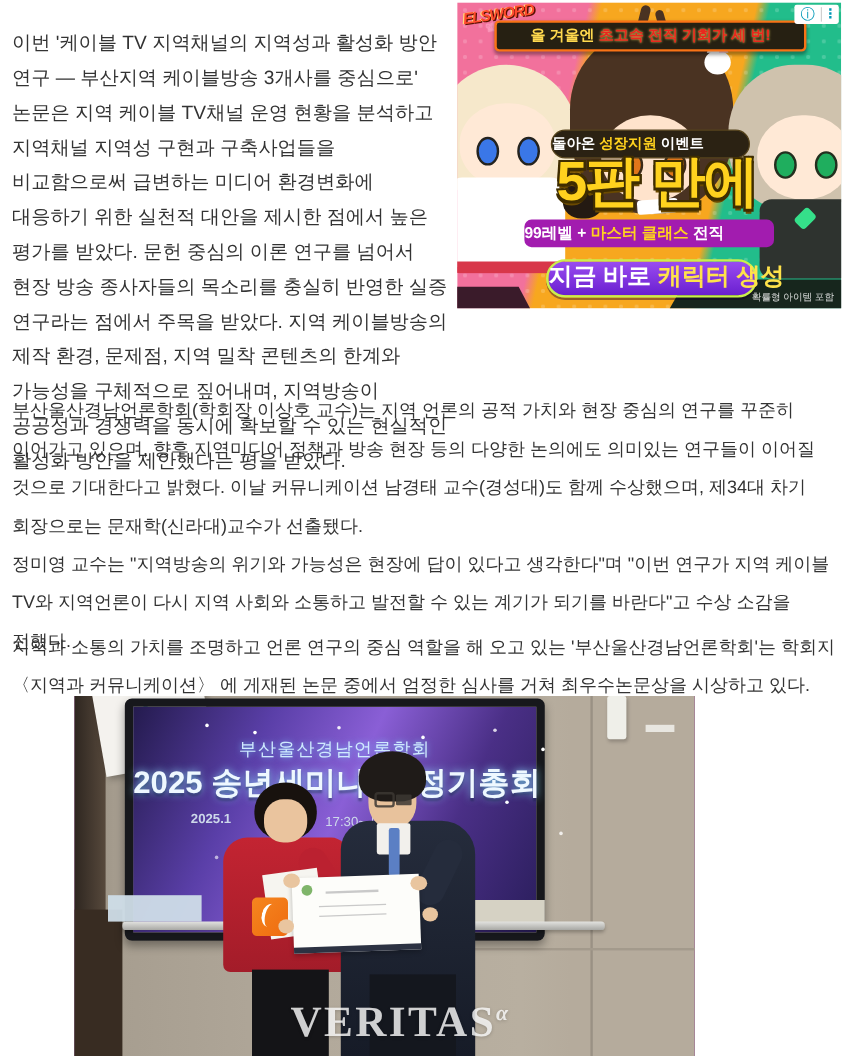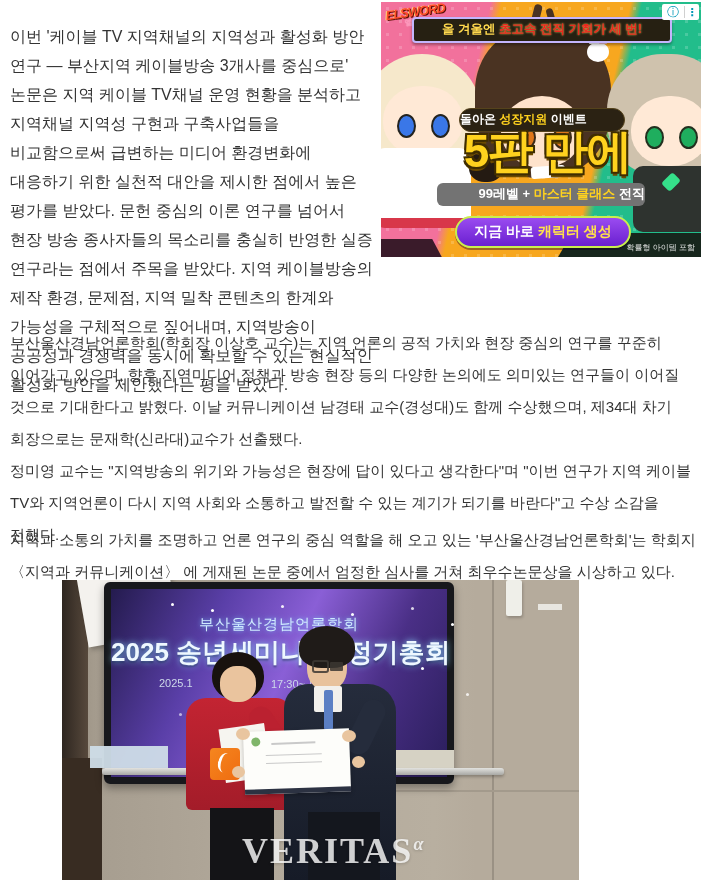--- a/index.html
+++ b/index.html
@@ -48,47 +48,47 @@
   .pet:before{content:"";position:absolute;left:2px;top:-8px;border-left:4px solid transparent;border-right:4px solid transparent;border-bottom:10px solid #fff;}
   .pet:after{content:"";position:absolute;right:2px;top:-8px;border-left:4px solid transparent;border-right:4px solid transparent;border-bottom:10px solid #f7c9d8;}
   .hair-r{left:226px;top:52px;width:120px;height:122px;background:#cfc2ad;border-radius:46% 46% 44% 44%;}
   .face-r{left:250px;top:94px;width:78px;height:70px;background:#ffe9d6;border-radius:48%;}
   .eye-r1,.eye-r2{width:15px;height:19px;background:#1fae5e;border:2px solid #23301f;border-radius:50%;}
   .eye-r1{left:264px;top:124px;} .eye-r2{left:298px;top:124px;}
   .body-r{left:252px;top:164px;width:84px;height:66px;background:#2e332f;border-radius:10px;}
   .gem-r{left:284px;top:172px;width:12px;height:16px;background:#35e08a;border-radius:3px;transform:rotate(45deg);}
 
   .ad-ribbon{position:absolute;left:31px;top:15px;width:256px;height:22px;background:#262012;
-    border:2px solid #c4b5fd;border-radius:4px;text-align:center;line-height:21px;
+    border:2px solid #f97316;border-radius:4px;text-align:center;line-height:21px;
     font-size:12.5px;font-weight:bold;white-space:nowrap;box-shadow:0 2px 3px rgba(0,0,0,.35);}
   .ad-ribbon .y{color:#ffd94e;}
   .ad-ribbon .r{color:#e8281e;text-shadow:0 0 2px #ffe76a;}
   .ad-logo{position:absolute;left:5px;top:3px;transform:rotate(-8deg);text-align:center;line-height:1;}
   .ad-logo .en{font-size:13px;font-weight:bold;font-style:italic;color:#ff4a2d;
     text-shadow:1px 1px 0 #5a1000,-1px 0 0 #ffd87a;letter-spacing:-1px;}
   .ad-logo .kr{font-size:8px;color:#ff7fae;text-shadow:0 0 1px #fff;}
   .adchoice{position:absolute;right:2px;top:2px;height:16px;background:#ffffff;border-radius:2px;
     display:flex;align-items:center;z-index:9;}
   .adchoice .info{width:22px;text-align:center;color:#0098b7;font-size:12px;line-height:16px;}
   .adchoice .sep{width:1px;height:12px;background:#d0d0d0;}
   .adchoice .dots{width:14px;text-align:center;color:#0098b7;font-size:11px;font-weight:bold;line-height:16px;}
 
   .ad-badge1{position:absolute;left:78px;top:106px;width:164px;height:22px;background:#2b2213;
     border:1px solid #55431c;border-radius:12px;text-align:left;line-height:21px;
     font-size:12px;font-weight:bold;white-space:nowrap;}
   .ad-badge1 .w{color:#ffffff;} .ad-badge1 .y{color:#ffd21e;}
   .ad-headline{position:absolute;left:12px;right:0;top:122px;height:56px;text-align:center;
     font-size:46px;line-height:54px;font-weight:bold;letter-spacing:-2px;color:#ffd21e;
     text-shadow:-2px -2px 0 #3f2d00,2px -2px 0 #3f2d00,-2px 2px 0 #3f2d00,2px 2px 0 #3f2d00,0 4px 0 #6b4a00;}
-  .ad-badge2{position:absolute;left:56px;top:181px;width:208px;height:23px;background:#737373;
-    border-radius:6px;text-align:right;line-height:22px;font-size:13px;font-weight:bold;white-space:nowrap;}
+  .ad-badge2{position:absolute;left:56px;top:181px;width:208px;height:23px;background:#a21caf;
+    border-radius:6px;text-align:left;line-height:22px;font-size:13px;font-weight:bold;white-space:nowrap;}
   .ad-badge2 .w{color:#ffffff;} .ad-badge2 .y{color:#ffd21e;}
   .ad-cta{position:absolute;left:74px;top:214px;width:172px;height:28px;
     background:linear-gradient(180deg,#9a4cf0,#6a1fd0);border:2px solid #c9ef4e;border-radius:17px;
-    text-align:center;line-height:27px;font-size:14px;font-weight:bold;white-space:nowrap;
+    text-align:center;line-height:27px;font-size:20px;font-weight:bold;white-space:nowrap;
     box-shadow:0 2px 0 rgba(20,0,40,.4);cursor:pointer;}
   .ad-cta .w{color:#ffffff;} .ad-cta .y{color:#ffe24a;}
   .ad-disc{position:absolute;right:6px;bottom:4px;font-size:8px;color:rgba(255,255,255,.85);z-index:5;}
 
   
   .photo{position:absolute;left:62px;top:580px;width:517px;height:300px;overflow:hidden;background:#701a75;}
   .ph{position:absolute;}
   .wall{inset:0;background:linear-gradient(90deg,#8f8678 0%,#a79e90 7%,#b2a99b 40%,#b8afa0 72%,#b5ab9c 80%);}
   .wall-r{left:524px;top:0;width:49px;height:300px;background:#6e6558;}
   .seam1{left:430px;top:0;width:2px;height:300px;background:#9a9184;}
@@ -222,21 +222,21 @@
     <div class="ph cabinet"></div>
     <div class="ph flip"></div>
     <div class="ph flip-mark"></div>
     <div class="ph roller"></div>
     <div class="ph bracket"></div>
 
     <div class="ph screen">
       <div class="spark" style="position:absolute;"></div>
       <div class="scr-org" style="position:absolute;">부산울산경남언론학회</div>
       <div class="scr-title" style="position:absolute;">2025 송년세미나 및 정기총회</div>
-      <div class="scr-date dl" style="position:absolute;">2025.1</div>
+      <div class="scr-date dl" style="position:absolute;font-weight:bold;">2025.1</div>
       <div class="scr-date dr" style="position:absolute;">17:30~ㅣ서면</div>
     </div>
     <div class="ph glow-l"></div>
     <div class="ph glow-r"></div>
     <div class="ph rail"></div>
 
     <div class="ph w-jacket"></div>
     <div class="ph w-arm-r"></div>
     <div class="ph w-hair"></div>
     <div class="ph w-face"></div>

